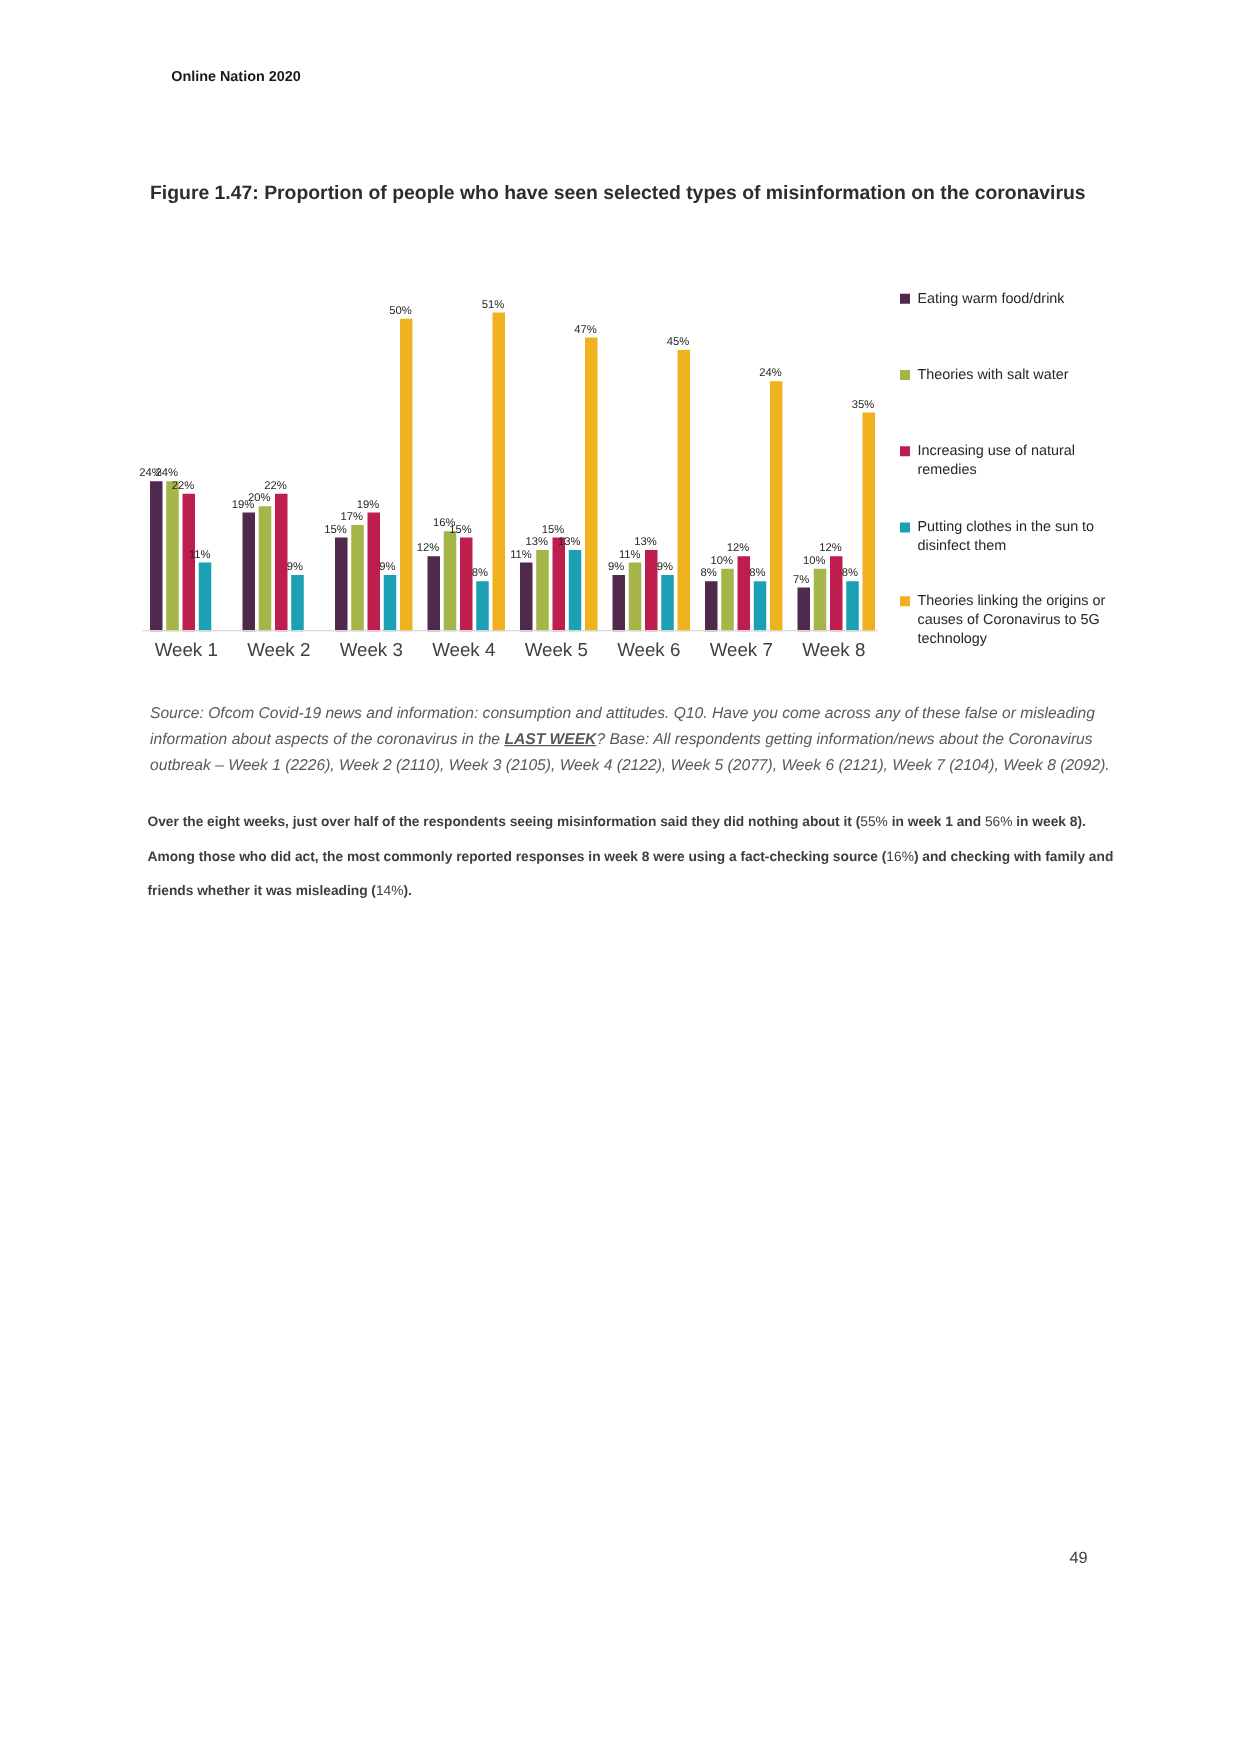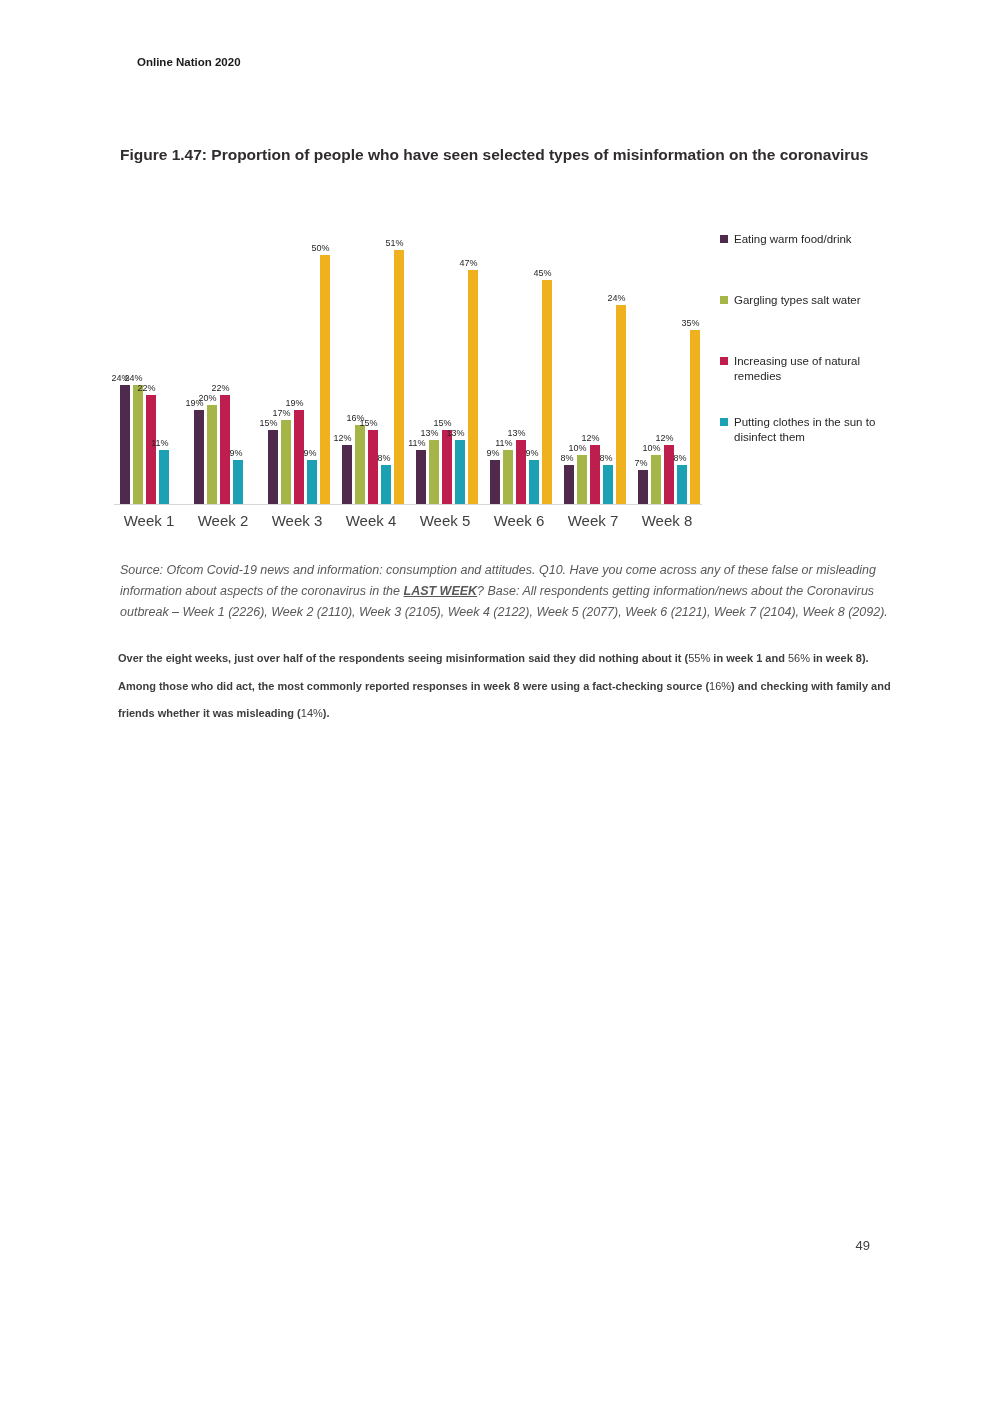--- a/index.html
+++ b/index.html
@@ -353,30 +353,34 @@
           </div>
         </div>
     </div>
     <div class="legend">
         <div class="legend-item">
           <span class="legend-swatch" style="background: rgb(79, 42, 77);"></span>
           <span class="legend-label">Eating warm food/drink</span>
         </div>
         <div class="legend-item">
           <span class="legend-swatch" style="background: rgb(166, 181, 72);"></span>
-          <span class="legend-label">Gargling types salt water</span>
+          <span class="legend-label">Theories with salt water</span>
         </div>
         <div class="legend-item">
           <span class="legend-swatch" style="background: rgb(190, 30, 78);"></span>
           <span class="legend-label">Increasing use of natural remedies</span>
         </div>
         <div class="legend-item">
           <span class="legend-swatch" style="background: rgb(28, 160, 180);"></span>
           <span class="legend-label">Putting clothes in the sun to disinfect them</span>
         </div>
+        <div class="legend-item">
+          <span class="legend-swatch" style="background: rgb(239, 178, 30);"></span>
+          <span class="legend-label">Theories linking the origins or causes of Coronavirus to 5G technology</span>
+        </div>
       </div>
   </div>
 
   <div class="source-note"><span>Source: Ofcom Covid-19 news and information: consumption and attitudes. Q10. Have you come across any of these false or misleading information about aspects of the coronavirus in the </span><span class="rt-bold rt-underline">LAST WEEK</span><span>? Base: All respondents getting information/news about the Coronavirus outbreak – Week 1 (2226), Week 2 (2110), Week 3 (2105), Week 4 (2122), Week 5 (2077), Week 6 (2121), Week 7 (2104), Week 8 (2092).</span></div>
 
   <div class="body-paragraph"><span class="rt-bold">Over the eight weeks, just over half of the respondents seeing misinformation said they did nothing about it (</span><span>55%</span><span class="rt-bold"> in week 1 and </span><span>56%</span><span class="rt-bold"> in week 8). Among those who did act, the most commonly reported responses in week 8 were using a fact-checking source (</span><span>16%</span><span class="rt-bold">) and checking with family and friends whether it was misleading (</span><span>14%</span><span class="rt-bold">).</span></div>
 
   <div class="page-number">49</div>
 
 </div>

